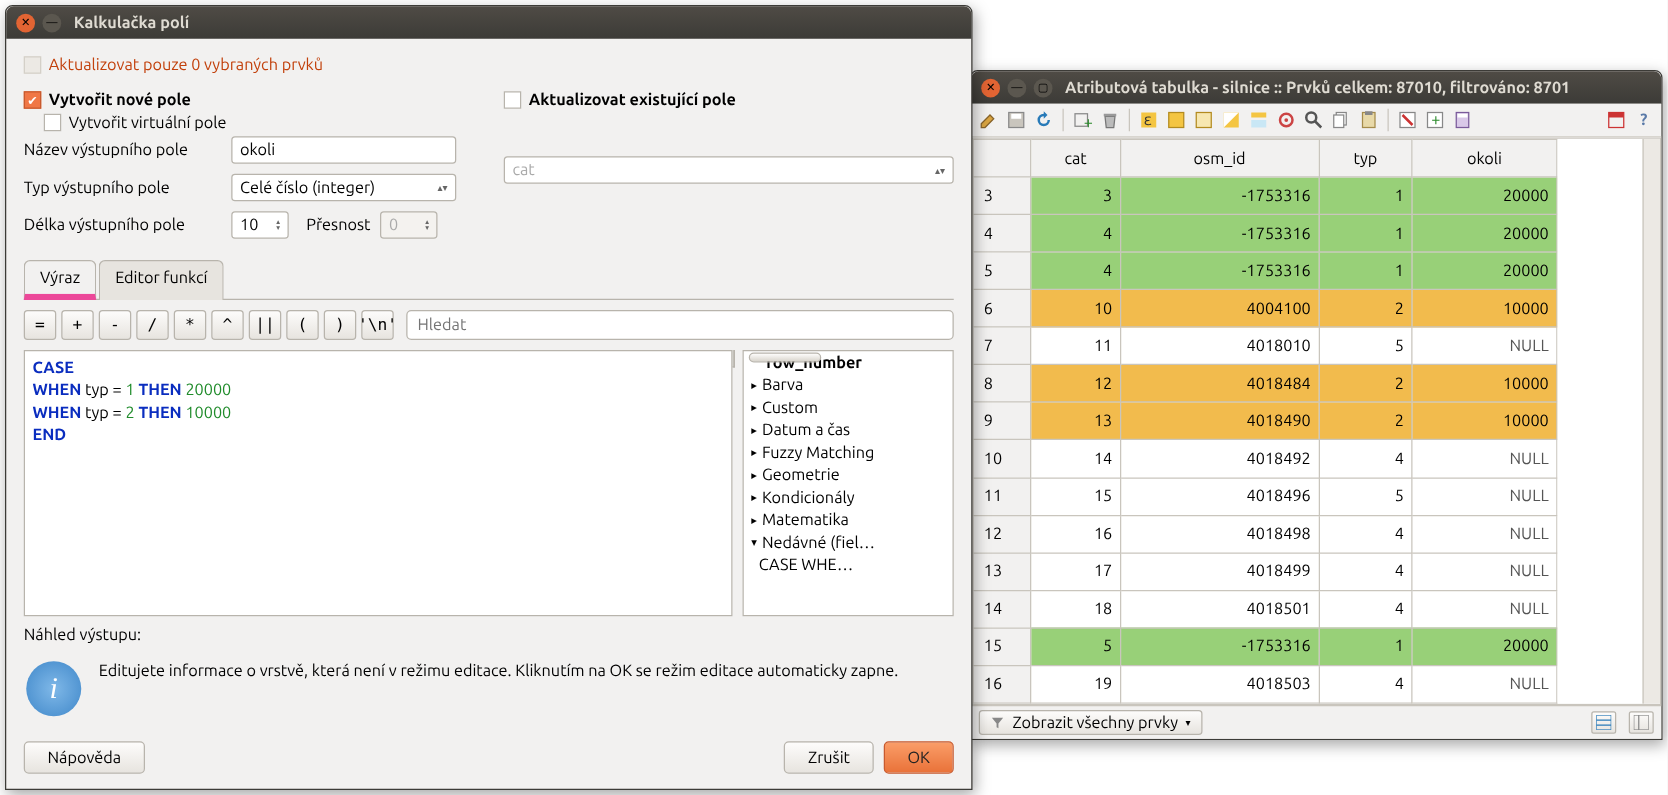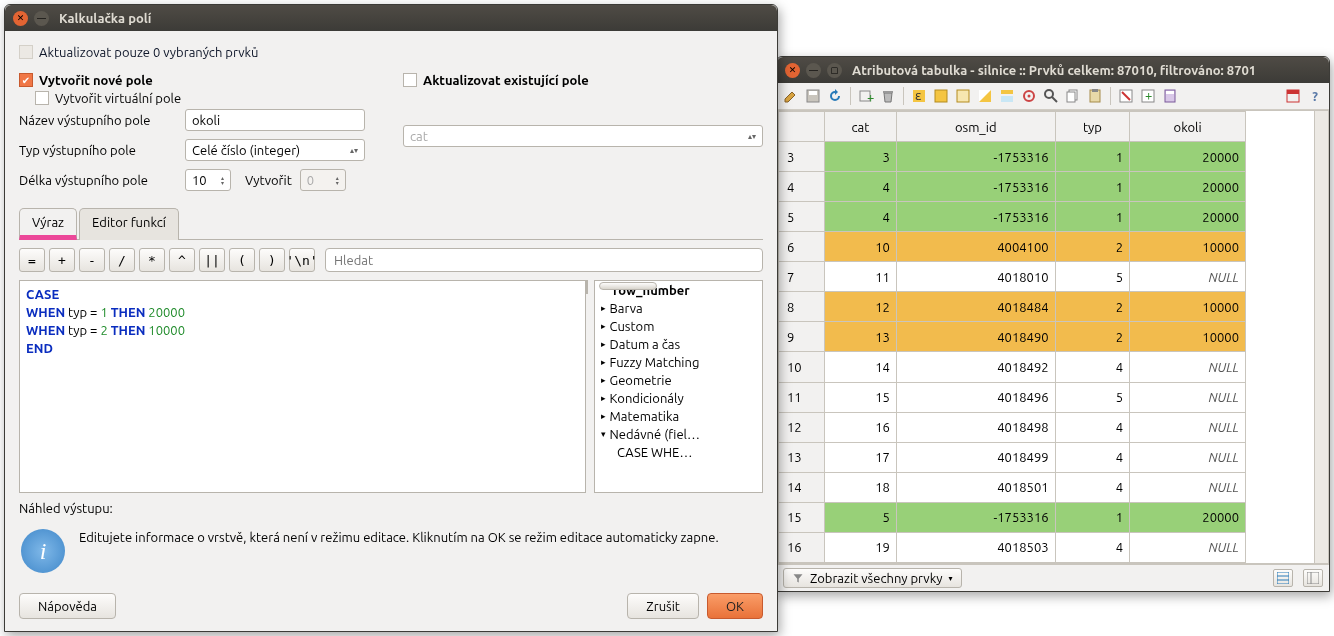--- a/index.html
+++ b/index.html
@@ -13,21 +13,21 @@
 .tb-min, .tb-max { background: #5b574f; }
 .title-text { color: #dfdbd2; font-weight: bold; margin-left: 4px; white-space: nowrap; overflow: hidden; }
 
 
 #calc-win { left: 4px; top: 4px; width: 774px; height: 628px; }
 .calc-body { padding: 10px 14px 12px; height: calc(100% - 26px); display: flex; flex-direction: column; }
 .chk-row { display: flex; align-items: center; gap: 6px; margin: 4px 0; }
 .chk { width: 14px; height: 14px; border: 1px solid #b8b4ac; background: #fff; display: inline-flex; align-items: center; justify-content: center; }
 .chk.disabled { background: #ece9e4; border-color: #d4d0c8; }
 .chk.checked { background: #f07746; border-color: #c85a2e; color: #fff; font-size: 10px; }
-.lbl.disabled { color: #0f172a; }
+.lbl.disabled { color: #c2410c; }
 .lbl.bold { font-weight: bold; }
 .cols2 { display: flex; gap: 30px; margin-top: 6px; }
 .col { flex: 1; }
 
 .form-row { display: flex; align-items: center; gap: 8px; margin: 4px 0 8px; }
 .form-lbl { width: 158px; }
 input[type=text], .combo, .spin { border: 1px solid #b8b4ac; background: #fff; padding: 3px 6px; border-radius: 3px; }
 .combo { width: 180px; display: flex; align-items: center; justify-content: space-between; }
 .combo .caret { font-size: 8px; color: #666; }
 .combo.wide { width: 360px; }
@@ -43,21 +43,21 @@
 .op-btn { width: 26px; height: 24px; border: 1px solid #b8b4ac; background: linear-gradient(#fdfcfb,#e7e4df); border-radius: 3px; font-family: monospace; display: flex; align-items: center; justify-content: center; }
 .search { flex: 1; border: 1px solid #b8b4ac; border-radius: 4px; padding: 4px 8px; color: #aaa; margin-left: 6px; }
 
 .editor-row { display: flex; gap: 6px; flex: 1; min-height: 170px; }
 .code-area { flex: 1; border: 1px solid #b8b4ac; background: #fff; padding: 4px 6px; font-family: "DejaVu Sans Mono", monospace; font-size: 13px; line-height: 18px; }
 .code-area .kw { color: #0a2dbf; font-weight: bold; }
 .code-area .num { color: #1f8b2a; }
 .func-tree { width: 169px; border: 1px solid #b8b4ac; background: #fff; overflow-y: auto; }
 .func-tree .item { padding: 2px 6px; display: flex; align-items: center; gap: 4px; }
 .func-tree .item.bold { font-weight: bold; }
-.func-tree .item.sub { padding-left: 22px; }
+.func-tree .item.sub { padding-left: 12px; }
 
 .hscroll { height: 14px; border: 1px solid #b8b4ac; border-top: none; background: #f2f1f0; position: relative; }
 .hscroll .thumb { position: absolute; left: 12px; top: 2px; width: 58px; height: 8px; background: linear-gradient(#fdfcfb,#d9d5cd); border: 1px solid #b8b4ac; border-radius: 4px; }
 
 .preview-lbl { margin: 8px 0 6px; }
 .info-box { display: flex; gap: 14px; align-items: flex-start; padding: 8px 2px 16px; }
 .info-icon { width: 44px; height: 44px; border-radius: 50%; background: radial-gradient(#7fb8e8,#3f87c9); color: #fff; font-family: Georgia, serif; font-style: italic; font-size: 24px; display: flex; align-items: center; justify-content: center; }
 .info-text { flex: 1; line-height: 1.35; }
 
 .btn-row { display: flex; justify-content: space-between; margin-top: auto; padding-top: 4px; }
@@ -74,21 +74,21 @@
 .toolbar svg { width: 16px; height: 16px; }
 .toolbar .spacer { flex: 1; }
 
 .grid-wrap { flex: 1; display: flex; overflow: hidden; border: 1px solid #c9c5bd; background: #fff; }
 .grid { border-collapse: collapse; width: 468px; }
 .grid th, .grid td { border: 1px solid #c9c5bd; padding: 4px 6px; height: 30px; }
 .grid thead th { background: #f2f1f0; font-weight: normal; text-align: center; }
 .grid thead th.corner { width: 46px; background: #f2f1f0; }
 .grid tbody th { width: 46px; background: #f2f1f0; font-weight: normal; text-align: left; padding-left: 8px; }
 .grid td { text-align: right; }
-.grid td.null { font-style: italic; color: #555; }
+.grid td.null { color: #555; }
 .grid tr.green td { background: #98d078; }
 .grid tr.orange td { background: #f2bb4d; }
 .vscroll { width: 14px; background: #ece9e4; border-left: 1px solid #c9c5bd; }
 .rightpad { flex: 1; background: #fff; }
 
 .statusbar { display: flex; align-items: center; padding: 3px 6px; gap: 10px; border-top: 1px solid #c9c5bd; background: #f2f1f0; }
 .status-btn { border: 1px solid #b8b4ac; background: linear-gradient(#fdfcfb,#e7e4df); border-radius: 3px; padding: 2px 8px; display: flex; align-items: center; gap: 6px; }
 .statusbar .spacer { flex: 1; }
 .view-btn { width: 20px; height: 18px; border: 1px solid #b8b4ac; background: linear-gradient(#fdfcfb,#e7e4df); border-radius: 2px; display: flex; align-items: center; justify-content: center; }
 </style>
@@ -389,21 +389,21 @@
             <span>Celé číslo (integer)</span>
             <span class="caret">▴▾</span>
           </div>
         </div>
         <div class="form-row">
           <span class="form-lbl">Délka výstupního pole</span>
           <div class="spin">
             <span>10</span>
             <span class="arrows">▴<br>▾</span>
           </div>
-          <span style="margin-left:6px;">Vytvořit</span>
+          <span style="margin-left:6px;">Přesnost</span>
           <div class="spin disabled">
             <span>0</span>
             <span class="arrows">▴<br>▾</span>
           </div>
         </div>
       </div>
       <div class="col">
         <div class="chk-row">
           <span class="chk"></span>
           <span class="lbl bold">Aktualizovat existující pole</span>

